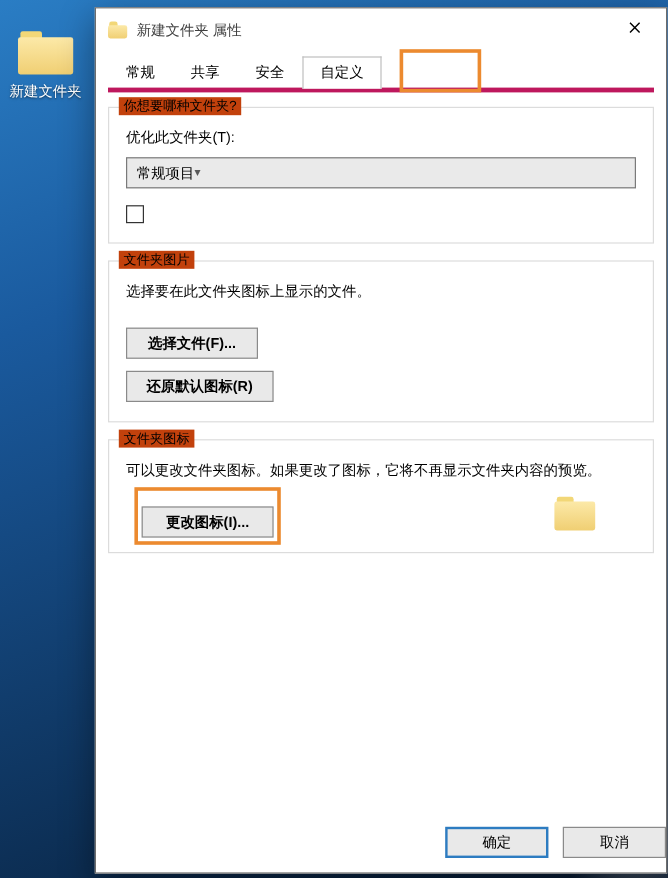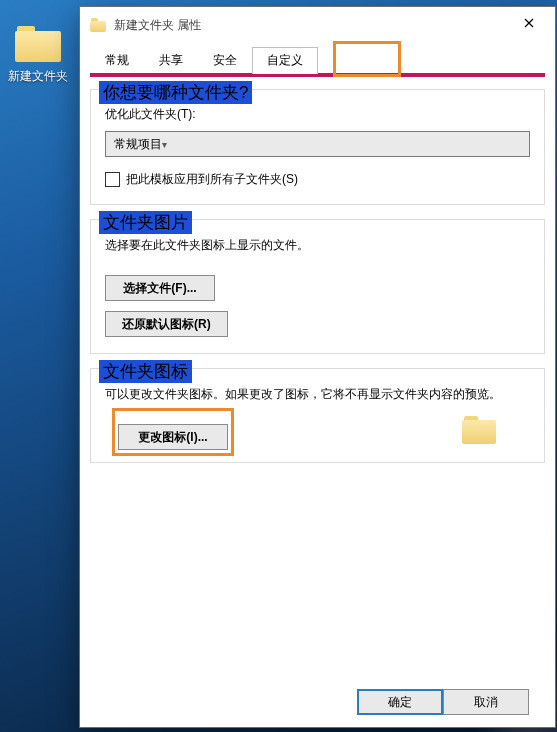--- a/index.html
+++ b/index.html
@@ -31,21 +31,21 @@
   .tabs{display:flex;align-items:flex-end;height:28px;margin:6px 10px 0 10px;
     border-bottom:4px solid #be185d;position:relative;}
   .tab{padding:4px 14px 5px;border:1px solid transparent;border-bottom:none;
     position:relative;top:1px;font-size:12px;color:#000;background:transparent;}
   .tab.active{border-color:#bfbfbf;background:#fff;}
   .tab-highlight{position:absolute;border:3px solid #ec8a2f;pointer-events:none;
     left:243px;top:-4px;width:62px;height:30px;}
   
   .panel{position:absolute;left:10px;right:10px;top:68px;bottom:60px;}
   .group{border:1px solid #dcdcdc;margin:14px 0 0 0;padding:14px 14px 16px;position:relative;}
-  .group-title{position:absolute;top:-9px;left:8px;background:#1d4ed8;padding:0 4px;font-size:17px;}
+  .group-title{position:absolute;top:-9px;left:8px;background:#c2410c;padding:0 4px;font-size:11px;}
   .field-label{font-size:12px;margin:2px 0 8px;}
   .select{display:flex;align-items:center;justify-content:flex-start;
     width:100%;height:26px;border:1px solid #7a7a7a;background:#eaeaea;
     padding:0 8px;box-sizing:border-box;font-size:12px;}
   .select .chev{font-size:10px;color:#5a5a5a;}
   .checkbox-row{display:flex;align-items:center;margin-top:14px;font-size:12px;}
   .checkbox-row .box{width:13px;height:13px;border:1px solid #333;margin-right:6px;background:#fff;}
   .btn{display:inline-flex;align-items:center;justify-content:center;
     min-width:110px;height:26px;padding:0 16px;border:1px solid #8a8a8a;
     background:#e9e9e9;font-size:12px;}
@@ -53,21 +53,21 @@
   .desc{font-size:12px;margin:2px 0 10px;line-height:1.6;}
   .icon-preview{position:absolute;right:48px;bottom:18px;width:34px;height:28px;}
   .icon-preview .folder-glyph{width:34px;height:28px;}
   .icon-preview .folder-glyph::before{width:14px;height:6px;left:2px;}
   .icon-preview .folder-glyph::after{top:4px;}
   .btn-highlight{position:relative;display:inline-block;margin-left:13px;}
   .btn-highlight::after{content:"";position:absolute;left:-6px;top:-6px;right:-6px;bottom:-6px;
     border:3px solid #ec8a2f;pointer-events:none;}
   
   .footer{position:absolute;left:0;right:0;bottom:12px;display:flex;
-    justify-content:flex-end;gap:0;padding-right:26px;}
+    justify-content:flex-end;gap:12px;}
   .footer .btn{min-width:86px;}
   .footer .btn.primary{border:2px solid #2d7cc1;}
   
   .edge{position:absolute;right:0;bottom:0;width:95px;height:70px;
     background:radial-gradient(circle at 70% 70%,rgba(255,255,255,.25),rgba(255,255,255,0) 70%);}
 </style>
 </head>
 <body>
 
 <div class="desktop">
@@ -104,21 +104,20 @@
 
       <div class="group">
         <div class="group-title">你想要哪种文件夹?</div>
         <div class="field-label">优化此文件夹(T):</div>
         <div class="select">
           <span>常规项目</span>
           <span class="chev">▾</span>
         </div>
         <div class="checkbox-row">
           <span class="box"></span>
-          <span>把此模板应用到所有子文件夹(S)</span>
         </div>
       </div>
 
       <div class="group">
         <div class="group-title">文件夹图片</div>
         <div class="desc">选择要在此文件夹图标上显示的文件。</div>
         <div><button class="btn">选择文件(F)...</button></div>
         <div><button class="btn">还原默认图标(R)</button></div>
       </div>
 

